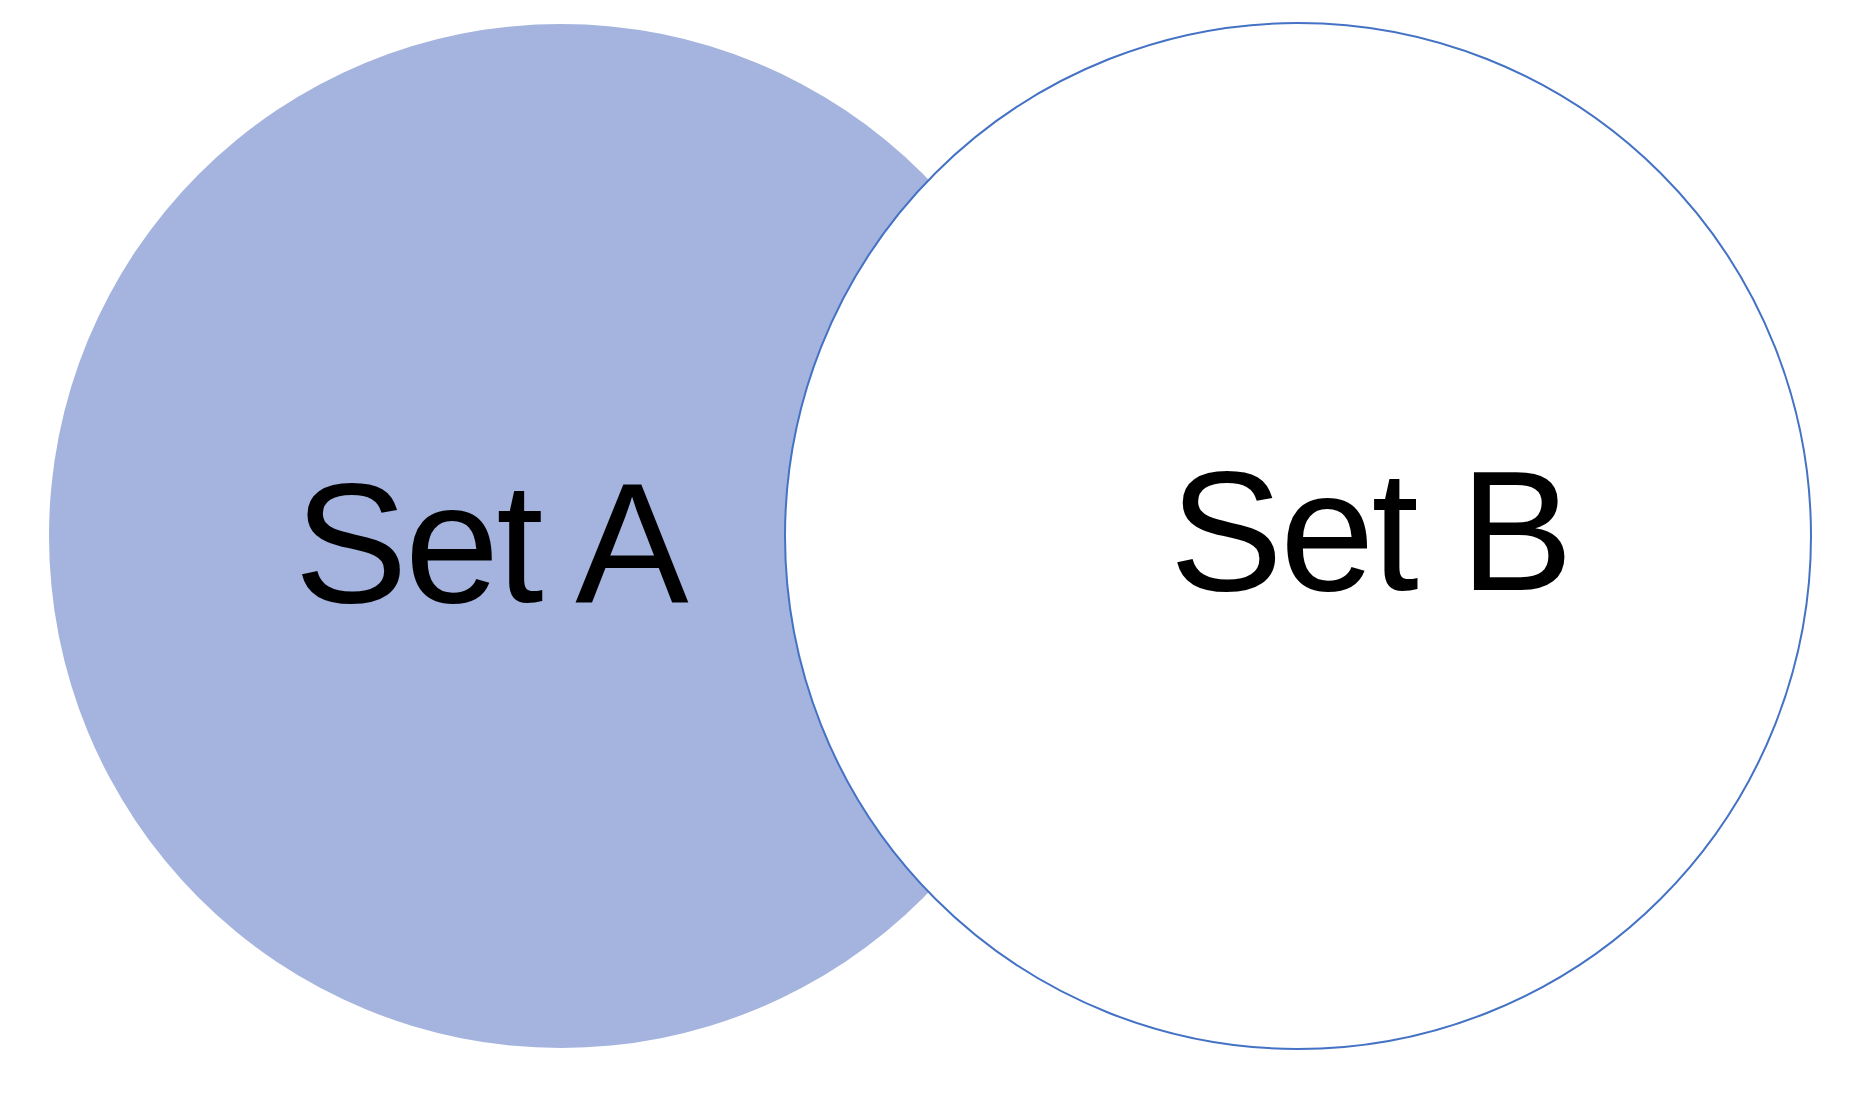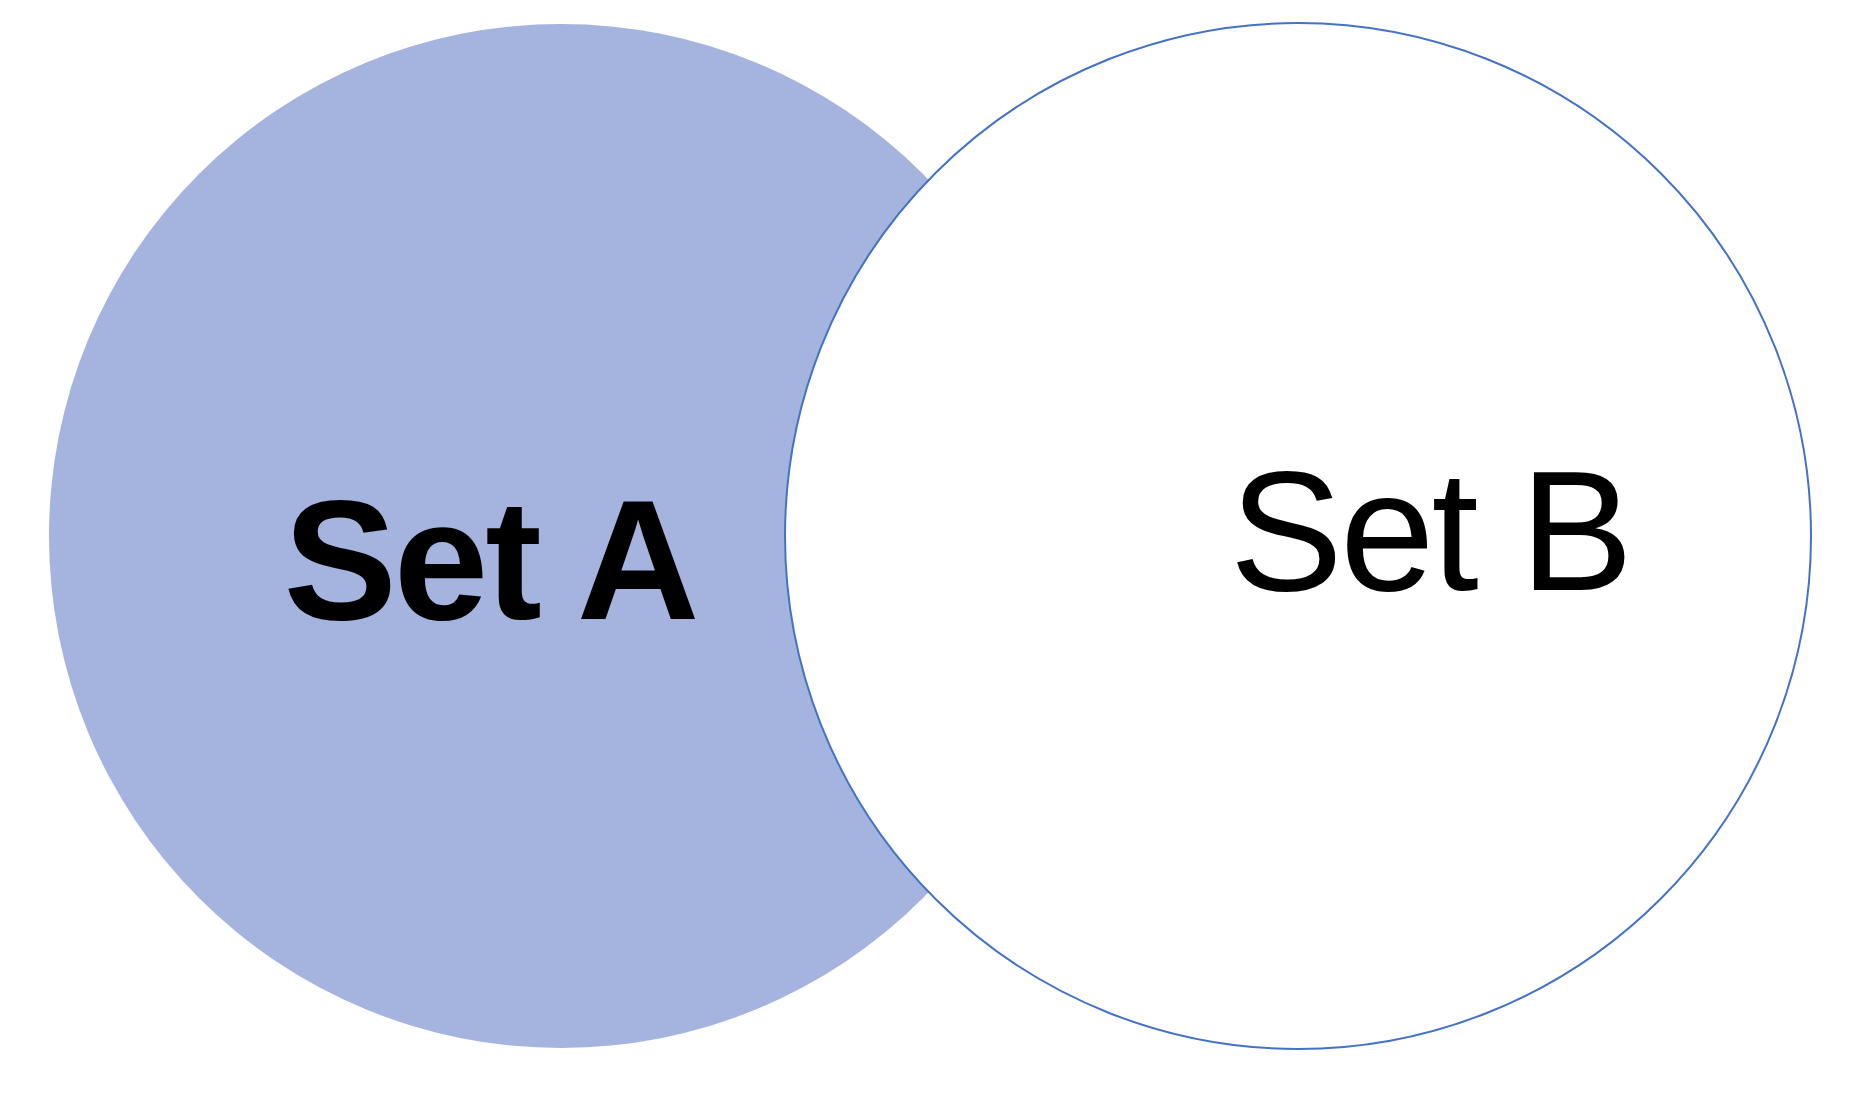--- a/index.html
+++ b/index.html
@@ -48,22 +48,22 @@
     position: absolute;
     z-index: 3;
     transform: translate(-50%, -50%);
     font-size: 170px;
     line-height: 1;
     letter-spacing: -3px;
     white-space: nowrap;
     color: #000000;
   }
 
-  .label-a { left: 490px;  top: 560px; font-weight: bold; }
-  .label-b { left: 1430px; top: 531px; }
+  .label-a { left: 490px;  top: 543px; }
+  .label-b { left: 1370px; top: 531px; }
 </style>
 </head>
 <body style="background: rgb(255, 255, 255);">
 
 <div class="venn-stage">
 
   <div class="circle circle-a" style="background: rgb(165, 180, 222);"></div>
 
   <div class="circle circle-b" style="background: rgb(255, 255, 255); border-color: rgb(68, 114, 196);"></div>
 

